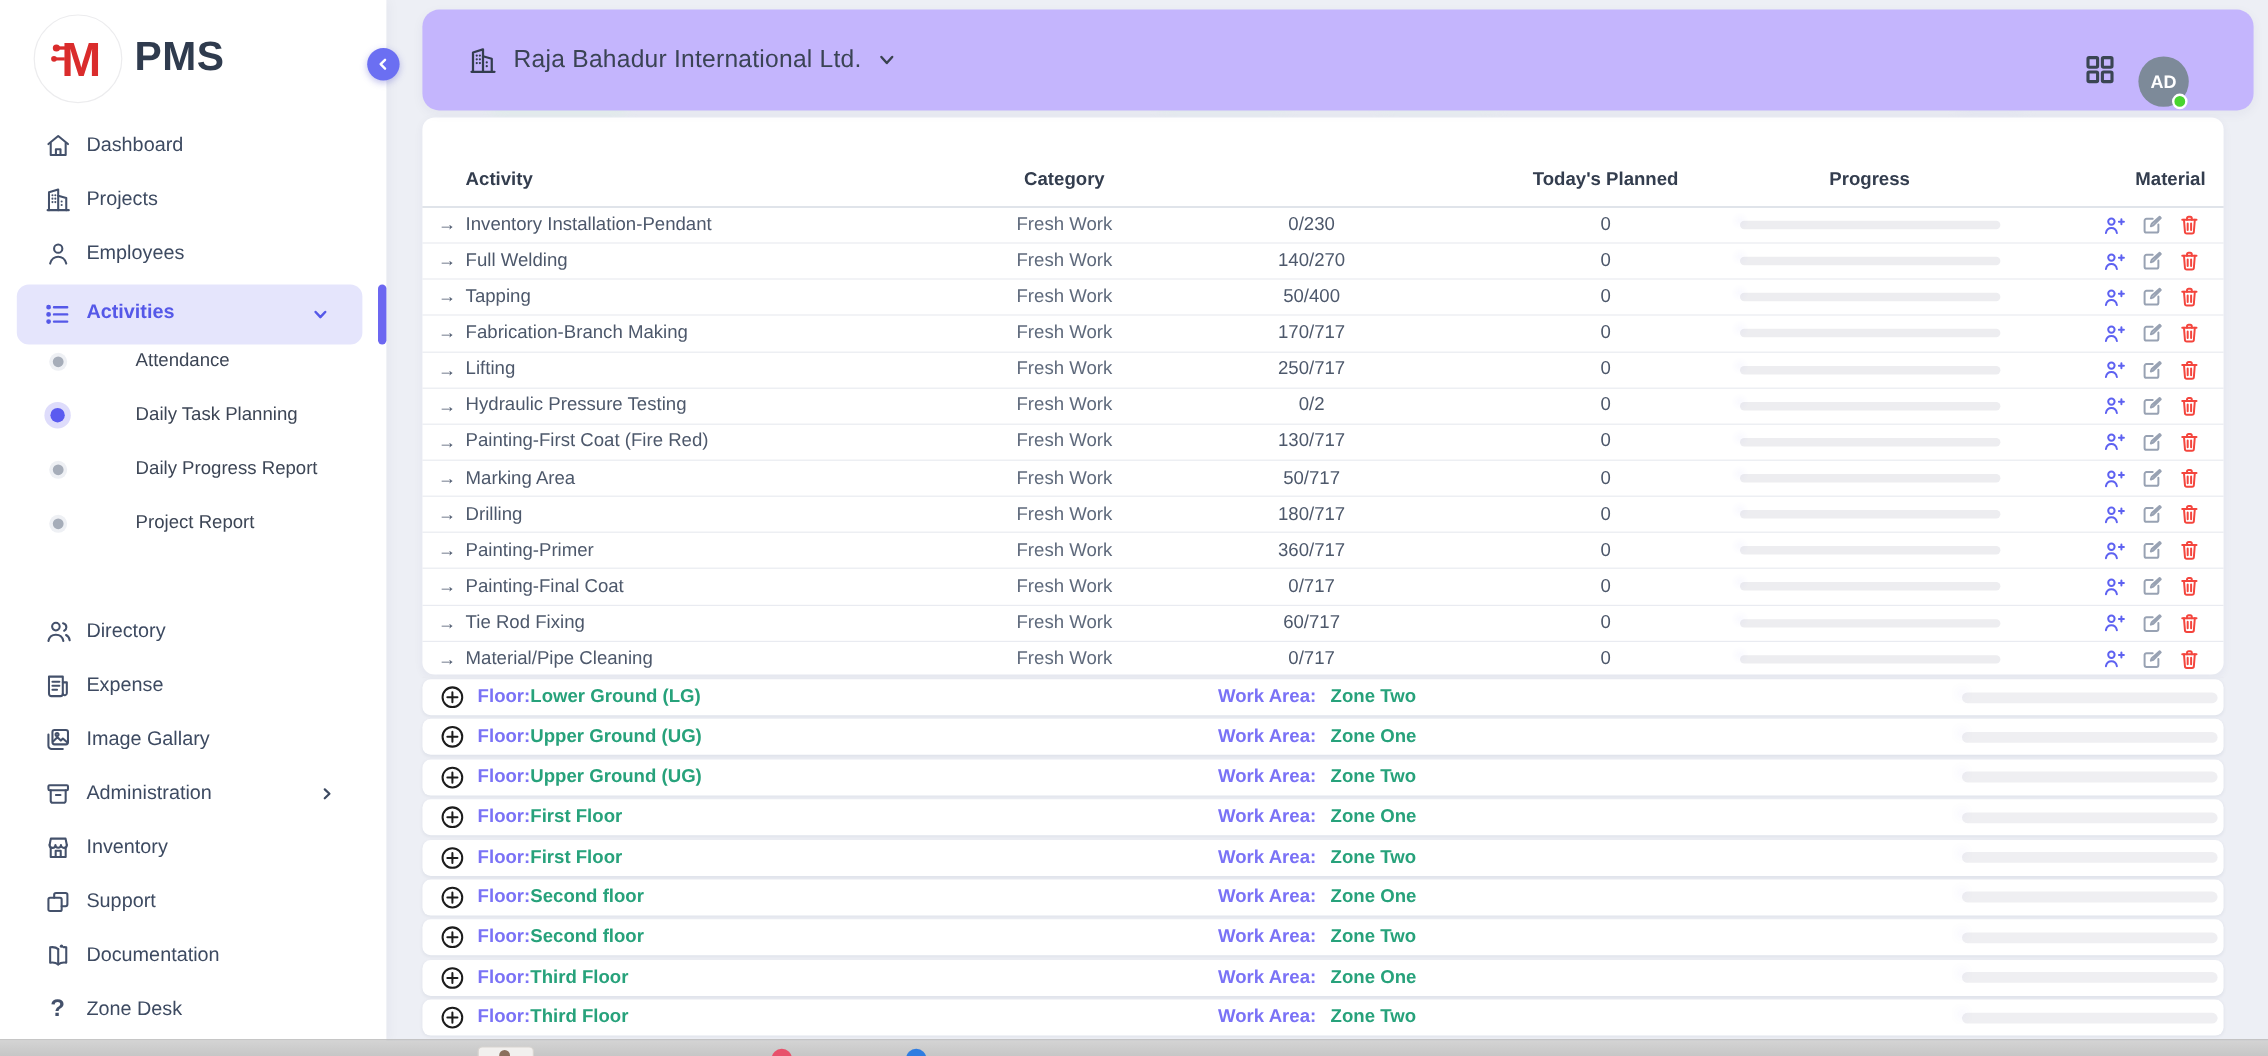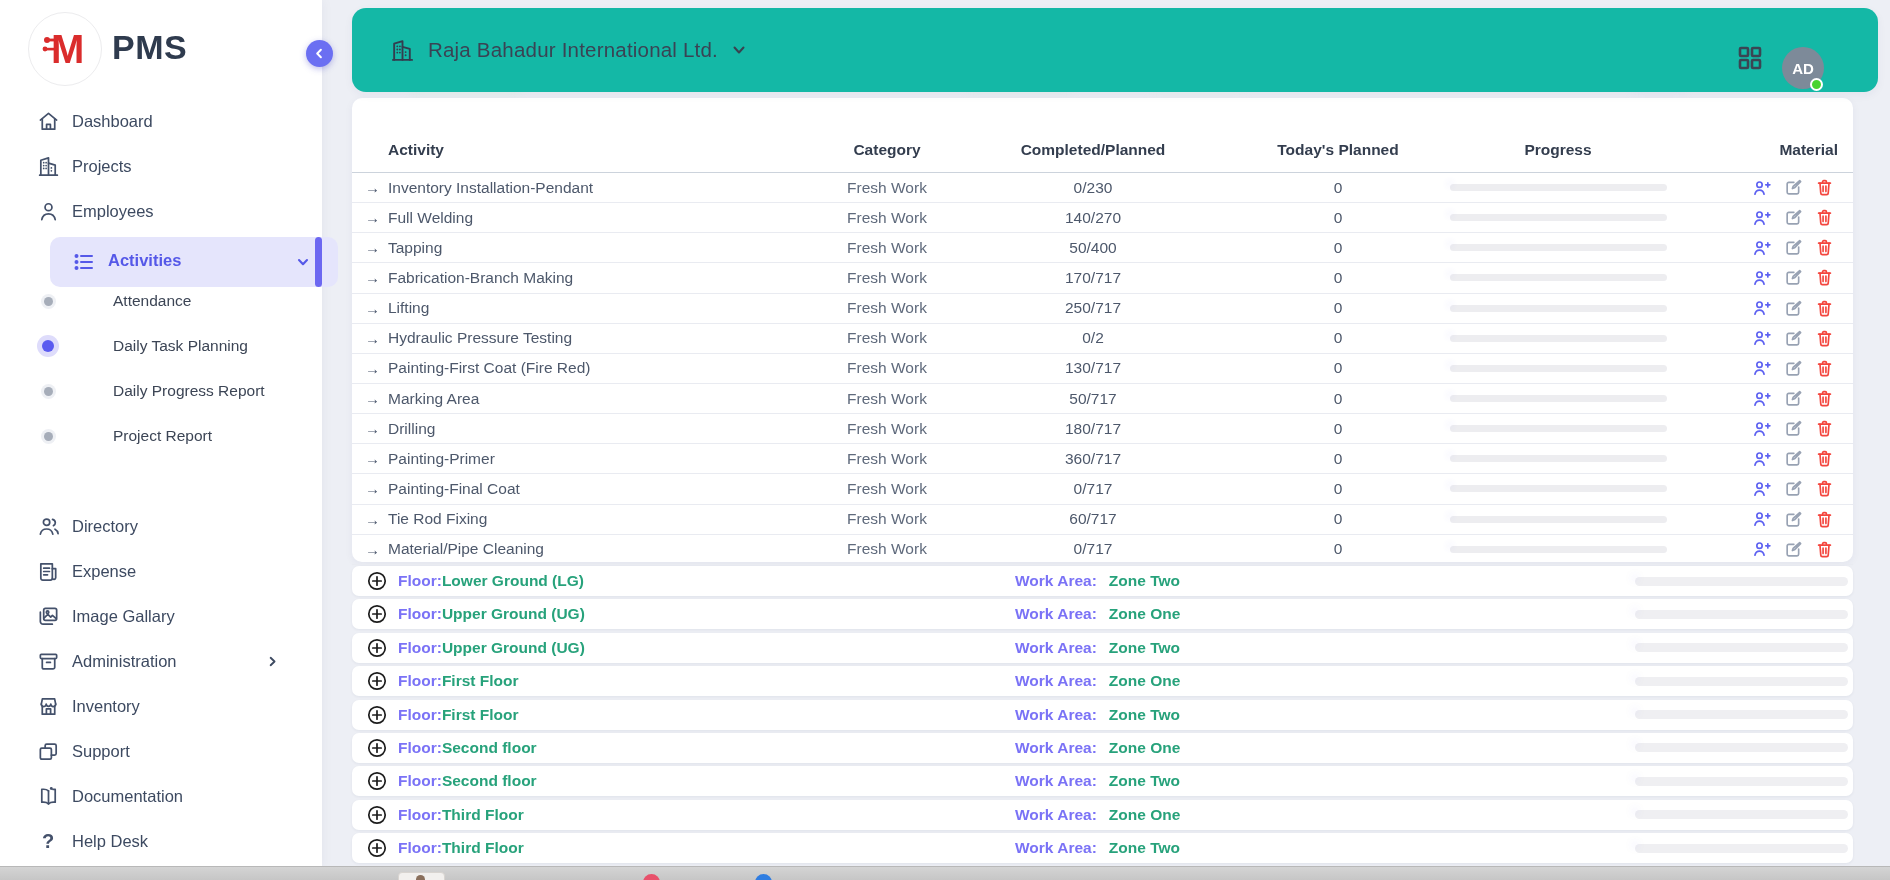--- a/index.html
+++ b/index.html
@@ -16,33 +16,33 @@
   .sidebar { position:absolute; left:0; top:0; width:322px; height:868px; background:#fff; box-shadow:2px 0 10px rgba(25,35,80,.04); z-index:5; }
   .logo-wrap { position:absolute; left:28px; top:12px; width:74px; height:74px; border-radius:50%; border:1.5px solid #ececee; display:flex; align-items:center; justify-content:center; background:#fff; }
   .brand { position:absolute; left:112px; top:28px; font-size:34px; font-weight:800; letter-spacing:.5px; color:#2f3b4e; }
   .collapse-btn { position:absolute; left:306px; top:40px; width:27px; height:27px; border-radius:50%; background:#6b6ff2; display:flex; align-items:center; justify-content:center; box-shadow:0 2px 6px rgba(70,70,200,.35); z-index:9; cursor:pointer; }
 
   .side-item { position:absolute; left:0; width:302px; height:34px; display:flex; align-items:center; cursor:pointer; }
   .side-item .s-ico { position:absolute; left:36px; width:24px; height:24px; display:flex; align-items:center; justify-content:center; }
   .side-item .s-lbl { position:absolute; left:72px; font-size:16.5px; font-weight:500; color:#3d4a61; white-space:nowrap; }
   .side-item .s-chev { position:absolute; left:262px; }
 
-  .activities-rect { position:absolute; left:14px; top:237px; width:288px; height:50px; border-radius:10px; background:#e5e5fc; cursor:pointer;margin-left:36px; }
+  .activities-rect { position:absolute; left:14px; top:237px; width:288px; height:50px; border-radius:10px; background:#e5e5fc; cursor:pointer; }
   .activities-rect .s-ico { position:absolute; left:22px; top:13px; }
   .activities-rect .s-lbl { position:absolute; left:58px; top:14px; font-size:16.5px; font-weight:600; color:#5558e8; }
   .activities-rect .s-chev { position:absolute; left:246px; top:18px; }
   .active-bar { position:absolute; left:315px; top:237px; width:7px; height:50px; border-radius:5px; background:#6c67f1; }
 
   .sub-item { position:absolute; left:0; width:302px; height:32px; display:flex; align-items:center; cursor:pointer; }
   .sub-dot { position:absolute; left:44px; width:9px; height:9px; border-radius:50%; background:#a6adb9; box-shadow:0 0 0 3px #eef0f4; }
   .sub-dot.on { width:12px; height:12px; left:42px; background:#5b5bf0; box-shadow:0 0 0 5px #dedcfb; }
   .sub-lbl { position:absolute; left:113px; font-size:15.5px; font-weight:500; color:#3c4555; white-space:nowrap; }
 
   
-  .header-card { position:absolute; left:352px; top:8px; width:1526px; height:84px; background:#14b8a6; border-radius:14px; box-shadow:0 3px 10px rgba(30,40,90,.05); z-index:4; }
+  .header-card { position:absolute; left:352px; top:8px; width:1526px; height:84px; background:#c4b5fd; border-radius:14px; box-shadow:0 3px 10px rgba(30,40,90,.05); z-index:4; }
   .company { position:absolute; left:38px; top:0; height:84px; display:flex; align-items:center; gap:13px; cursor:pointer; }
   .company-name { font-size:20.5px; font-weight:500; color:#3a4354; letter-spacing:.2px; }
   .grid-btn { position:absolute; left:1384px; top:36px; width:28px; height:28px; cursor:pointer; }
   .avatar { position:absolute; left:1430px; top:39px; width:42px; height:42px; border-radius:50%; background:#7d8a99; color:#fff; font-size:15px; font-weight:700; display:flex; align-items:center; justify-content:center; cursor:pointer; }
   .status-dot { position:absolute; left:1458px; top:70px; width:13px; height:13px; border-radius:50%; background:#49d430; border:2px solid #fff; }
 
   
   .blob { position:absolute; border-radius:8px; filter:blur(5px); opacity:.55; z-index:1; }
 
   
@@ -240,21 +240,21 @@
         <svg width="23" height="23" viewBox="0 0 24 24" fill="none" stroke="#44516b" stroke-width="1.8" stroke-linecap="round" stroke-linejoin="round">
           <path d="M12 6.2C10.2 4.6 7.6 4.2 5 4.6V18c2.6-.4 5.2 0 7 1.6 1.8-1.6 4.4-2 7-1.6V4.6c-.8-.12-1.6-.16-2.4-.1"></path>
           <path d="M12 6.2v13.4"></path>
           <circle cx="14.9" cy="3.6" r="1.5" fill="#44516b" stroke="none"></circle>
         </svg>
       </span>
     <span class="s-lbl">Documentation</span>
   </div>
   <div class="side-item" style="top:824px">
     <span class="s-ico" style="font-size:20px;font-weight:600;color:#44516b;">?</span>
-    <span class="s-lbl">Help Desk</span>
+    <span class="s-lbl">Zone Desk</span>
   </div>
 </div>
 
 <div class="blob" style="left:408px;top:70px;width:115px;height:26px;background:#dff3e8;"></div>
 <div class="blob" style="left:965px;top:66px;width:110px;height:28px;background:#e2f0ec;"></div>
 <div class="blob" style="left:1148px;top:66px;width:100px;height:28px;background:#e7f3ee;"></div>
 <div class="blob" style="left:1630px;top:68px;width:58px;height:26px;background:#e4e6f4;"></div>
 
 <div class="header-card">
   <div class="company">
@@ -279,21 +279,20 @@
       </svg>
   </div>
   <div class="avatar">AD</div>
   <div class="status-dot"></div>
 </div>
 
 <div class="table-card">
   <div class="thead">
     <div class="th" style="left:36px">Activity</div>
     <div class="th c" style="left:435px;width:200px">Category</div>
-    <div class="th c" style="left:641px;width:200px">Completed/Planned</div>
     <div class="th c" style="left:886px;width:200px">Today's Planned</div>
     <div class="th c" style="left:1106px;width:200px">Progress</div>
     <div class="th r" style="left:1286px;width:200px">Material</div>
   </div>
   <div>
   <div class="trow">
     <span class="cell arrow">→</span>
     <span class="cell act-name">Inventory Installation-Pendant</span>
     <span class="cell cat c">Fresh Work</span>
     <span class="cell cp c">0/230</span>

